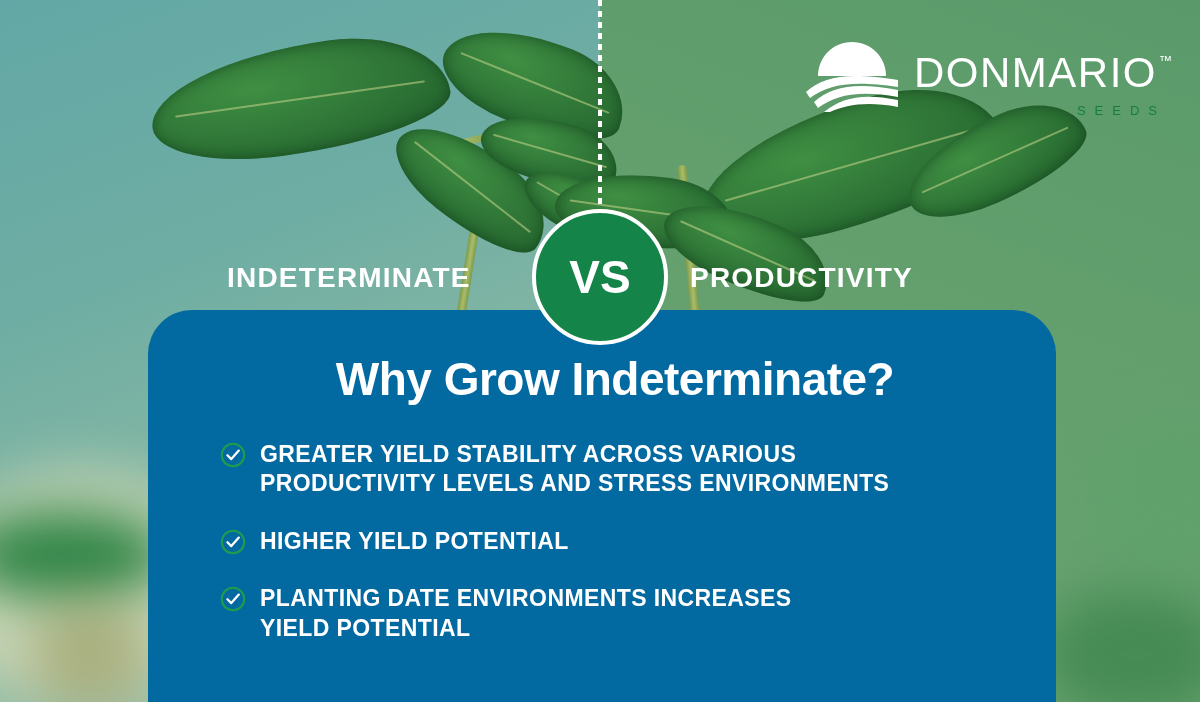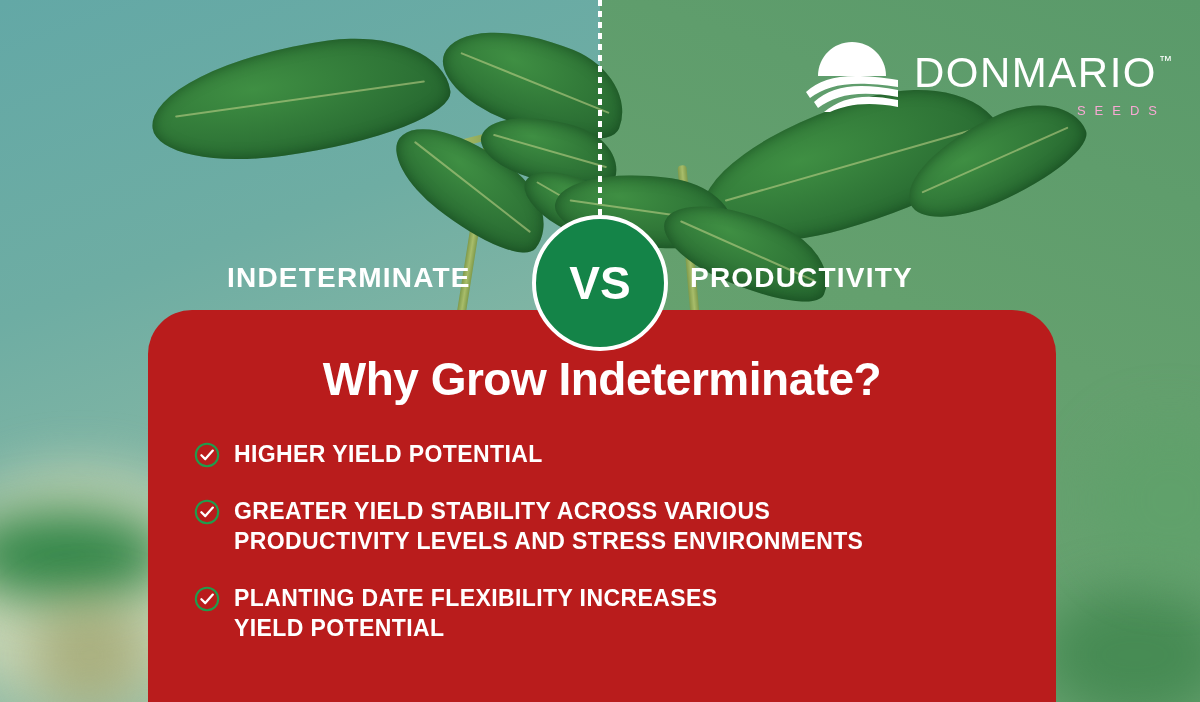--- a/index.html
+++ b/index.html
@@ -72,21 +72,21 @@
     left: 598px; top: 0;
     width: 4px; height: 320px;
     background-image: linear-gradient(#ffffff 55%, rgba(255,255,255,0) 0%);
     background-size: 4px 11px;
     background-repeat: repeat-y;
   }
 
   
   .vs-badge {
     position: absolute;
-    left: 532px; top: 215px;
+    left: 532px; top: 209px;
     width: 136px; height: 136px;
     border-radius: 50%;
     background: #148448;
     border: 4px solid #ffffff;
     display: flex;
     align-items: center;
     justify-content: center;
     z-index: 8;
   }
   .vs-badge span {
@@ -136,38 +136,38 @@
     display: inline-block;
   }
   .logo-tm {
     position: absolute;
     top: -2px; right: -20px;
     font-size: 13px;
     color: #fff;
     letter-spacing: 0;
   }
   .logo-sub {
-    color: #f9a8d4;
+    color: #15803d;
     font-size: 13px;
     font-weight: 400;
     letter-spacing: 9px;
     margin-top: 9px;
     text-align: right;
     padding-right: 4px;
   }
 
   
   .panel {
     position: absolute;
     left: 148px; top: 310px;
     width: 908px; height: 392px;
-    background: #b91c1c;
+    background: #0369a1;
     border-radius: 44px 44px 0 0;
     z-index: 6;
-    padding: 42px 46px 0 46px;
+    padding: 42px 46px 0 72px;
   }
 
   .panel-title {
     color: #ffffff;
     font-size: 46px;
     font-weight: 800;
     letter-spacing: -0.5px;
     text-align: center;
     margin-bottom: 34px;
   }
@@ -247,48 +247,48 @@
 
   <div class="vs-badge">
     <span>VS</span>
   </div>
 
   <div class="cmp-label cmp-right">PRODUCTIVITY</div>
 
   <div class="panel">
 
     <div class="panel-title">Why Grow Indeterminate?</div>
-
-    <div class="benefit">
-      <span class="check-icon">
-        <svg viewBox="0 0 26 26" width="26" height="26" aria-hidden="true">
-          <circle cx="13" cy="13" r="11.2" fill="none" stroke="#1f9d4d" stroke-width="2.1"></circle>
-          <path d="M7.4 13.3 L11.3 17.1 L18.8 8.6" fill="none" stroke="#ffffff" stroke-width="2.3" stroke-linecap="round" stroke-linejoin="round"></path>
-        </svg>
-      </span>
-      <div class="benefit-text">HIGHER YIELD POTENTIAL</div>
-    </div>
 
     <div class="benefit">
       <span class="check-icon">
         <svg viewBox="0 0 26 26" width="26" height="26" aria-hidden="true">
           <circle cx="13" cy="13" r="11.2" fill="none" stroke="#1f9d4d" stroke-width="2.1"></circle>
           <path d="M7.4 13.3 L11.3 17.1 L18.8 8.6" fill="none" stroke="#ffffff" stroke-width="2.3" stroke-linecap="round" stroke-linejoin="round"></path>
         </svg>
       </span>
       <div class="benefit-text">GREATER YIELD STABILITY ACROSS VARIOUS
 PRODUCTIVITY LEVELS AND STRESS ENVIRONMENTS</div>
     </div>
 
     <div class="benefit">
       <span class="check-icon">
         <svg viewBox="0 0 26 26" width="26" height="26" aria-hidden="true">
           <circle cx="13" cy="13" r="11.2" fill="none" stroke="#1f9d4d" stroke-width="2.1"></circle>
           <path d="M7.4 13.3 L11.3 17.1 L18.8 8.6" fill="none" stroke="#ffffff" stroke-width="2.3" stroke-linecap="round" stroke-linejoin="round"></path>
         </svg>
       </span>
-      <div class="benefit-text">PLANTING DATE FLEXIBILITY INCREASES
+      <div class="benefit-text">HIGHER YIELD POTENTIAL</div>
+    </div>
+
+    <div class="benefit">
+      <span class="check-icon">
+        <svg viewBox="0 0 26 26" width="26" height="26" aria-hidden="true">
+          <circle cx="13" cy="13" r="11.2" fill="none" stroke="#1f9d4d" stroke-width="2.1"></circle>
+          <path d="M7.4 13.3 L11.3 17.1 L18.8 8.6" fill="none" stroke="#ffffff" stroke-width="2.3" stroke-linecap="round" stroke-linejoin="round"></path>
+        </svg>
+      </span>
+      <div class="benefit-text">PLANTING DATE ENVIRONMENTS INCREASES
 YIELD POTENTIAL</div>
     </div>
 
   </div>
 
 </div>
 
 </body></html>

